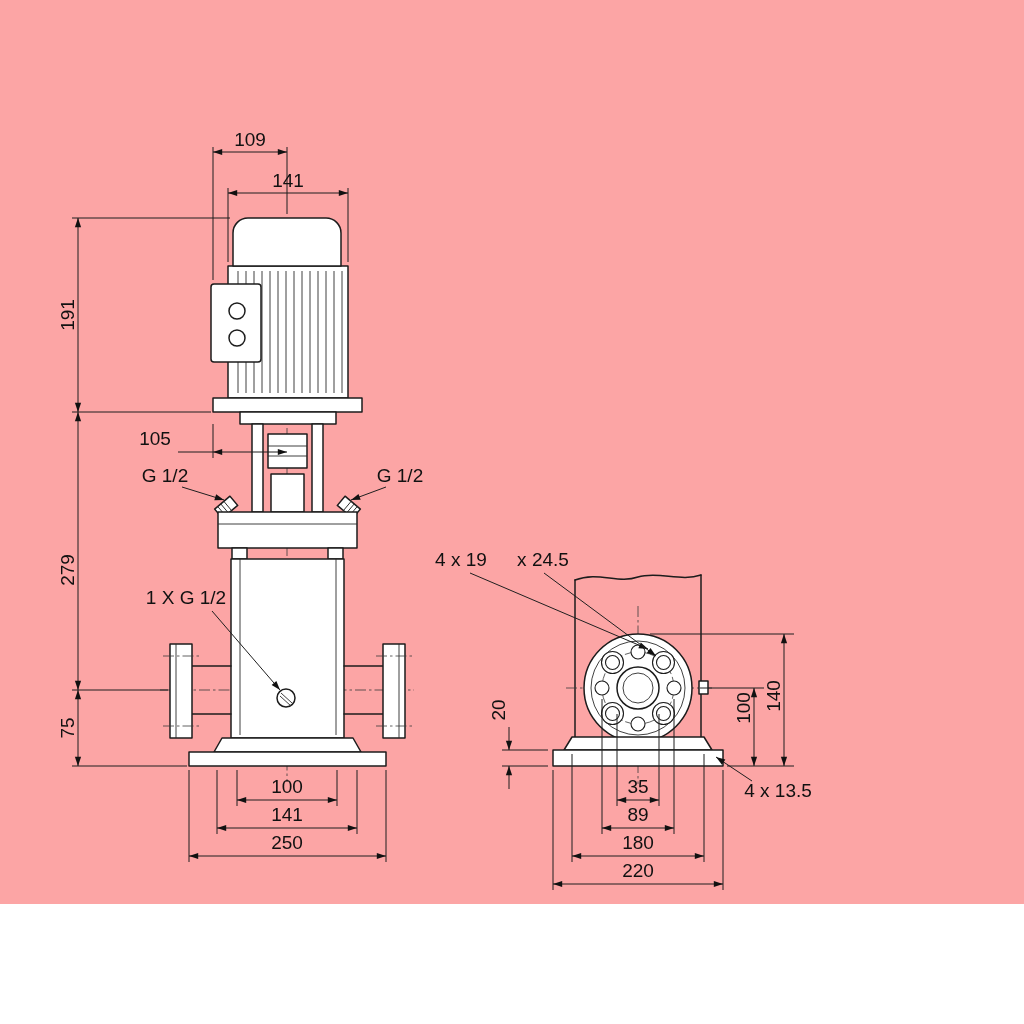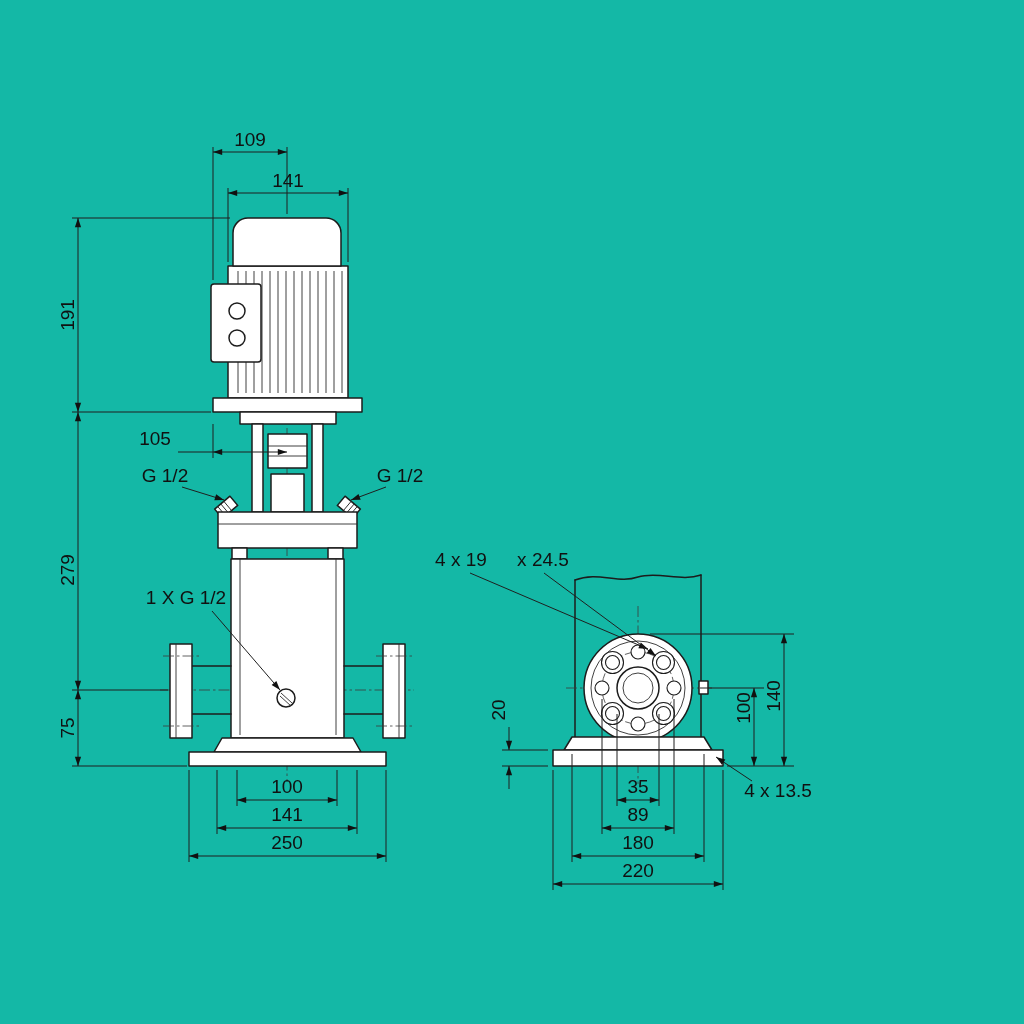--- a/index.html
+++ b/index.html
@@ -1,16 +1,16 @@
 <!DOCTYPE html>
 <html><head>
 <meta charset="utf-8">
 <style>
   html,body{margin:0;padding:0;background:#ffffff;}
-  .canvas{width:1024px;height:1024px;position:relative;background:#14b8a6;font-family:"Liberation Sans",sans-serif;overflow:hidden;}
+  .canvas{width:1024px;height:904px;position:relative;background:#fca5a5;font-family:"Liberation Sans",sans-serif;overflow:hidden;}
   svg{display:block;}
   .obj{fill:none;stroke:#1c1c1c;stroke-width:1.5;stroke-linejoin:round;stroke-linecap:round;}
   .objf{fill:#ffffff;stroke:#1c1c1c;stroke-width:1.5;stroke-linejoin:round;}
   .thin{fill:none;stroke:#2b2b2b;stroke-width:0.9;}
   .hole{fill:#ffffff;stroke:#1c1c1c;stroke-width:1.1;}
   .dim{fill:none;stroke:#1f1f1f;stroke-width:1;}
   .cl{fill:none;stroke:#3a3a3a;stroke-width:0.8;stroke-dasharray:11 3 2.5 3;}
   .dimtext{font-family:"Liberation Sans",sans-serif;font-size:19px;fill:#111;}
   .arrf{fill:#111;stroke:none;}
 </style>

